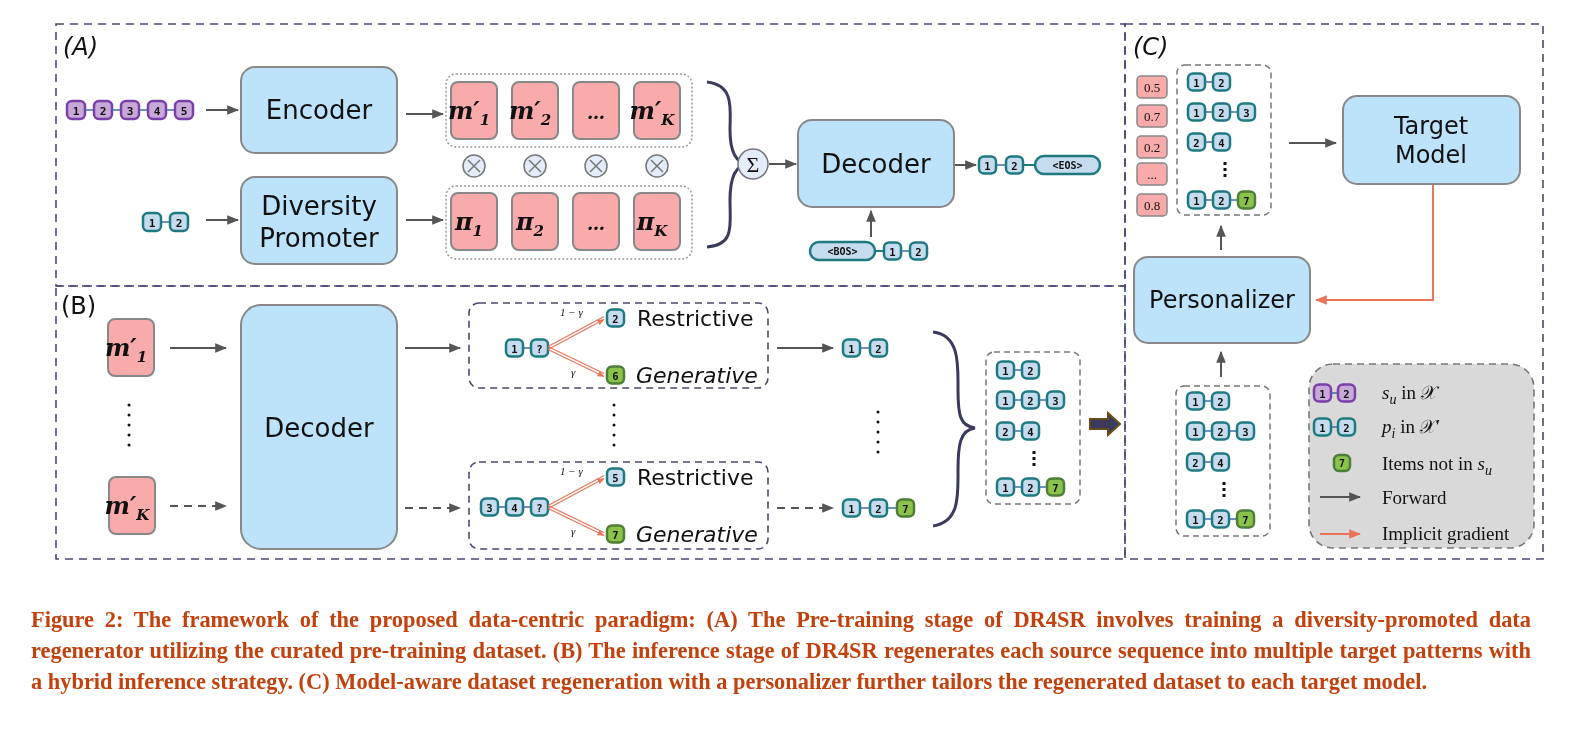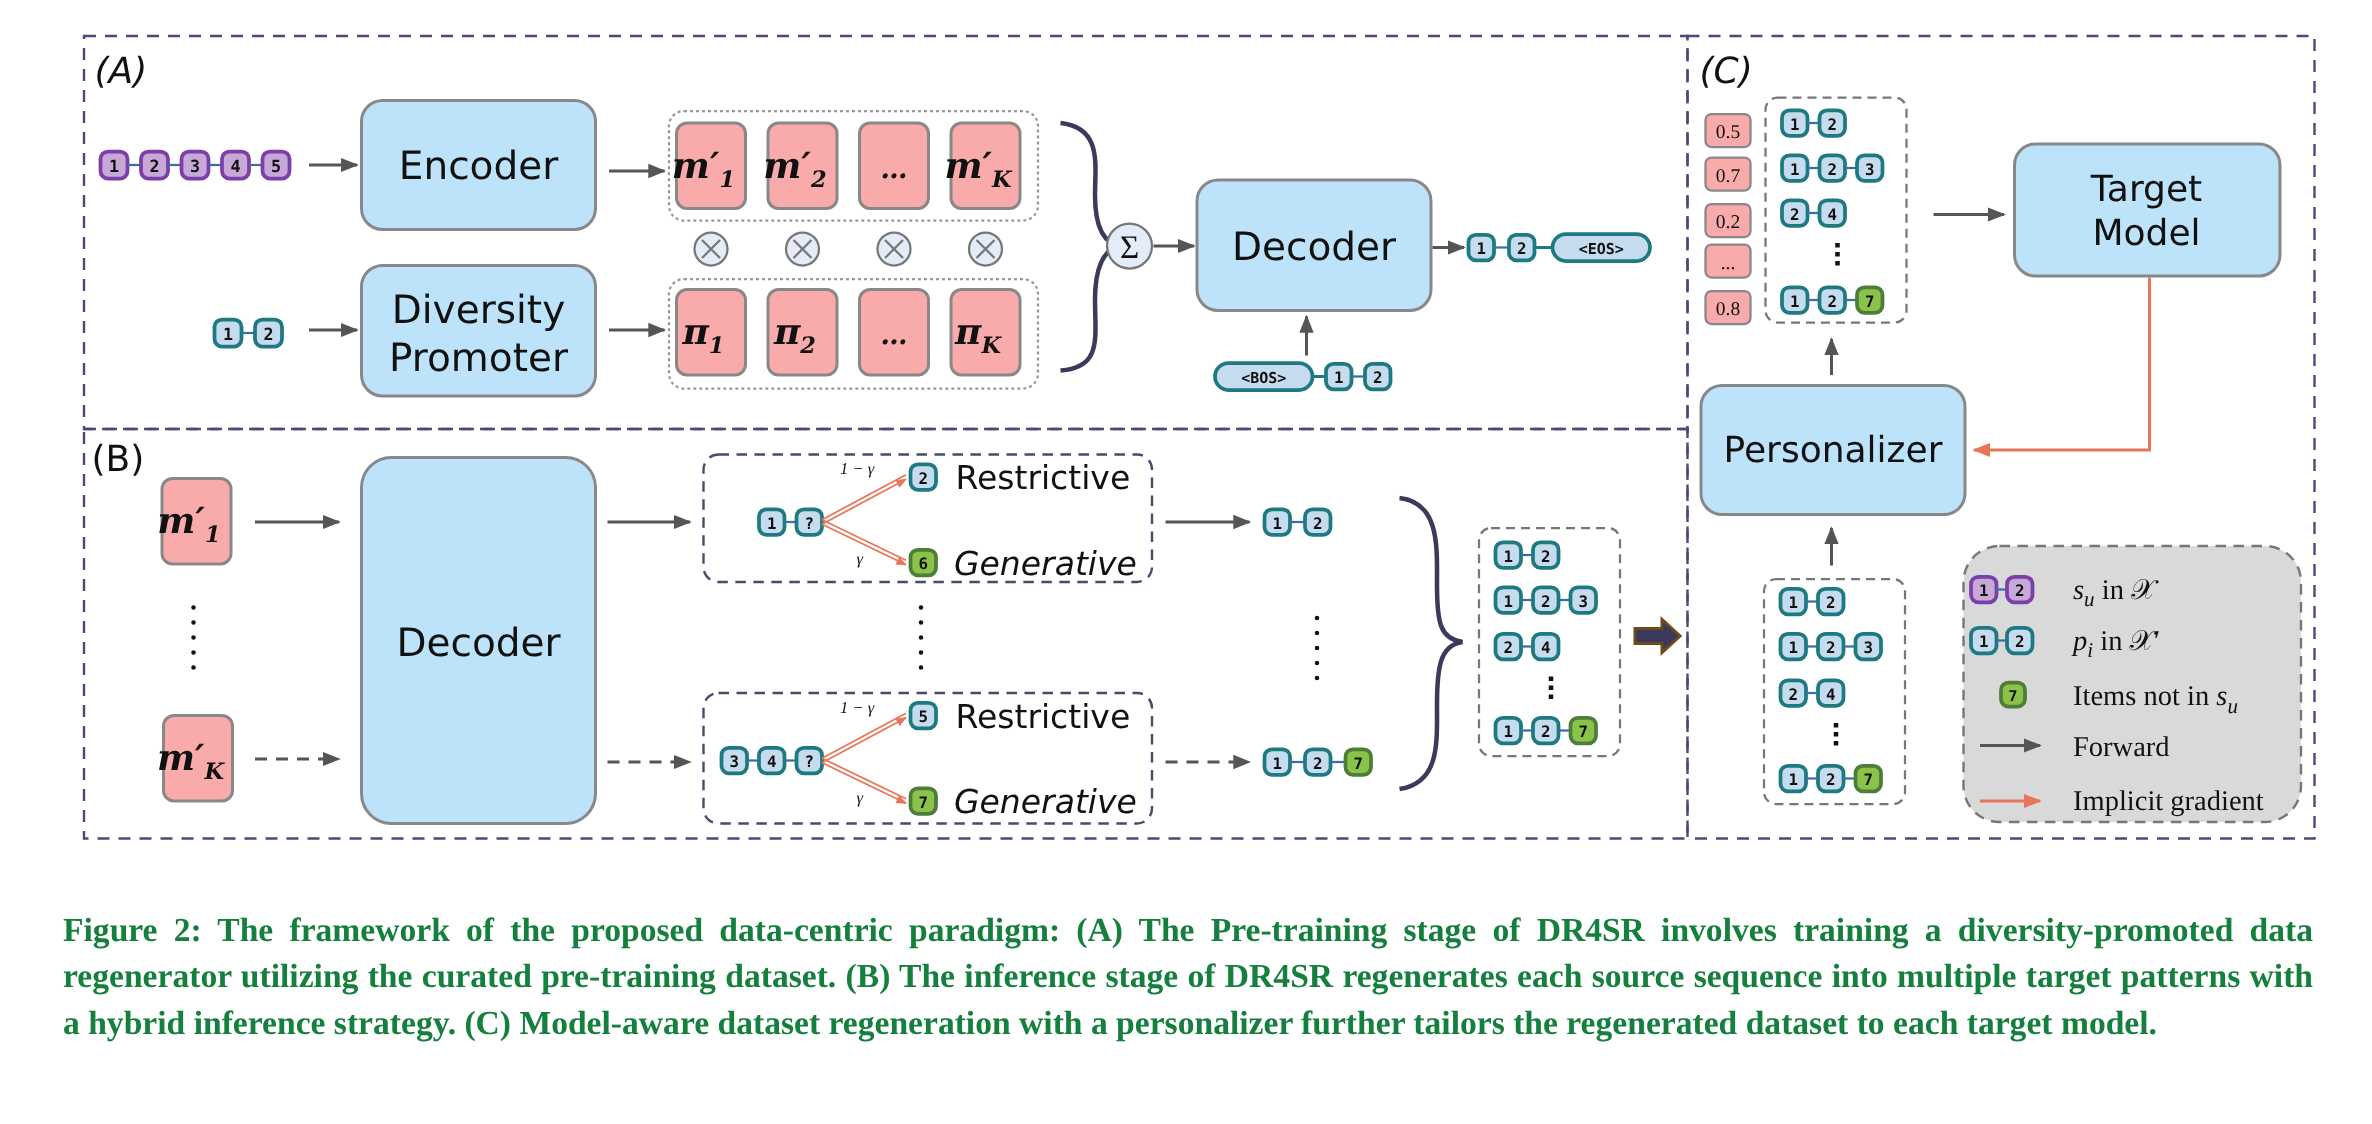--- a/index.html
+++ b/index.html
@@ -3,23 +3,23 @@
 <meta charset="utf-8">
 <style>
   html, body { margin: 0; padding: 0; background: #ffffff; }
   body { width: 1581px; height: 749px; position: relative; overflow: hidden; font-family: "DejaVu Sans", sans-serif; }
   #fig { position: absolute; left: 0; top: 0; }
   .box-text { font-family: "DejaVu Sans", sans-serif; fill: #111; }
   .math { font-family: "DejaVu Serif", serif; font-weight: bold; font-style: italic; fill: #111; }
   .serif { font-family: "Liberation Serif", serif; fill: #111; }
   .node-text { font-family: "DejaVu Sans Mono", monospace; font-weight: bold; fill: #111; }
   .caption {
-    position: absolute; left: 42px; top: 604px; width: 1500px;
+    position: absolute; left: 31px; top: 604px; width: 1500px;
     font-family: "Liberation Serif", serif; font-weight: bold; font-size: 22.4px;
-    line-height: 31px; color: #15803d; text-align: justify; text-align-last: left;
+    line-height: 31px; color: #c2410c; text-align: justify; text-align-last: left;
   }
 </style>
 </head>
 <body>
 
 <svg id="fig" width="1581" height="600" viewBox="0 0 1581 600" xmlns="http://www.w3.org/2000/svg">
   <defs>
     <marker id="arrGray" viewBox="0 0 10 10" refX="9" refY="5" markerWidth="6" markerHeight="6" orient="auto">
       <path d="M0,1 L10,5 L0,9 z" fill="#555"></path>
     </marker>

